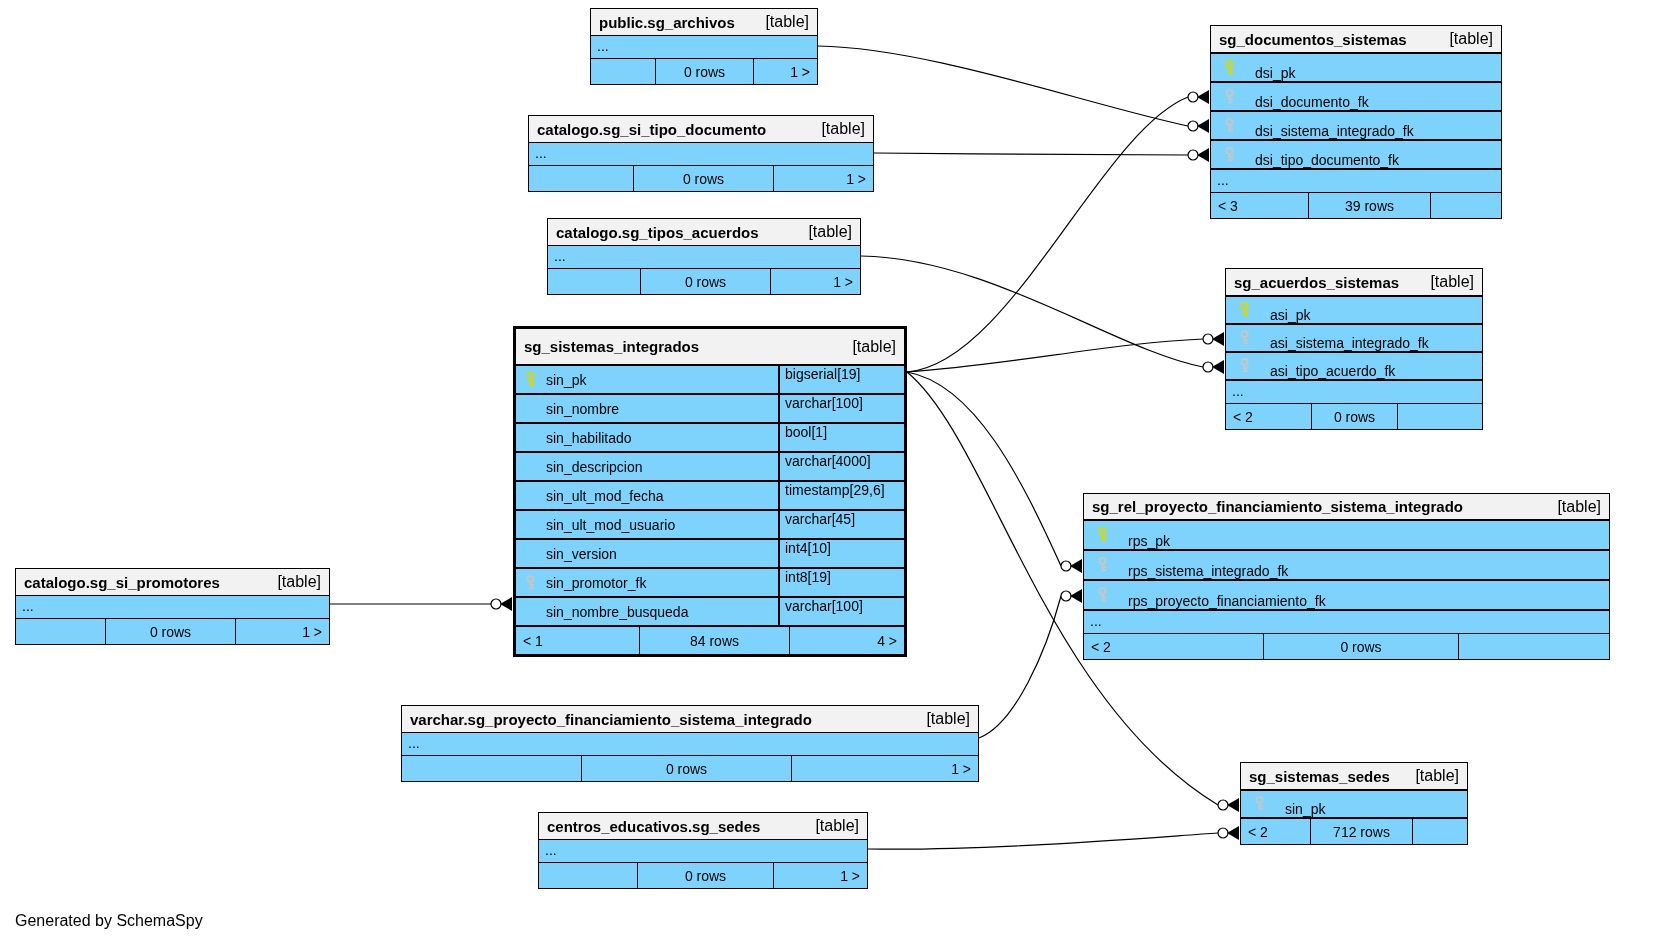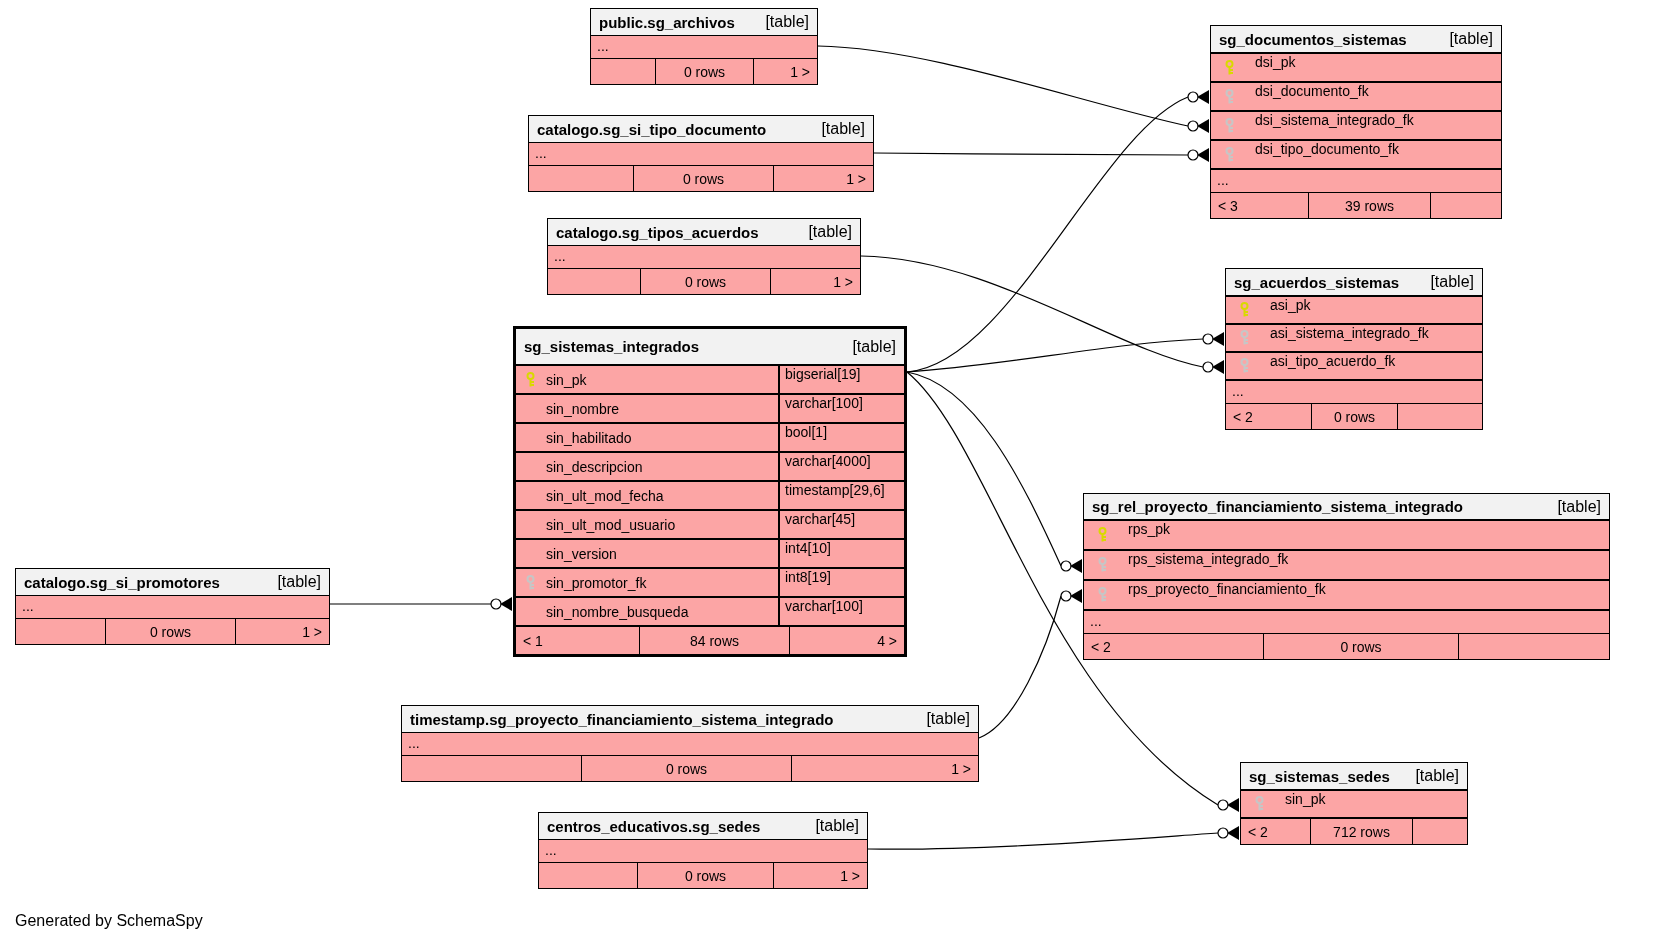--- a/index.html
+++ b/index.html
@@ -4,36 +4,36 @@
 <style>
   *{margin:0;padding:0;box-sizing:border-box}
   html,body{background:#fff}
   body{width:1659px;height:944px;position:relative;overflow:hidden;
        font-family:"Liberation Sans","DejaVu Sans",sans-serif;color:#000}
   .wires{position:absolute;left:0;top:0;z-index:0}
   .wires path.rel{fill:none;stroke:#000;stroke-width:1.2}
   .wires circle.zero{fill:#fff;stroke:#000;stroke-width:1.2}
   .wires polygon.crow{fill:#000;stroke:none}
 
-  .tbl{position:absolute;z-index:2;background:#fca5a5;border:1px solid #000;font-size:14px}
+  .tbl{position:absolute;z-index:2;background:#7dd3fc;border:1px solid #000;font-size:14px}
   .tbl.main{border-width:3px}
   .hdr{height:27px;display:flex;justify-content:space-between;align-items:center;
        padding:0 8px;background:#f2f2f2;border-bottom:1px solid #000}
   .tbl.main .hdr{height:37px;border-bottom-width:2px}
   .tbl.detail .hdr{height:28px;border-bottom-width:2px}
   .tname{font-weight:bold;font-size:15px;white-space:nowrap}
   .ttag{font-size:16px;margin-left:10px;white-space:nowrap}
 
   .row{position:relative;height:28px;border-bottom:2px solid #000}
   .tbl.main .row{height:29px;display:grid;grid-template-columns:262px 1fr}
   #t-docs .row{height:29px}
   #t-rel .row{height:30px}
   .cell-name{position:relative;padding-left:30px;display:flex;align-items:center}
   .cell-type{border-left:2px solid #000;padding-left:5px;display:flex;align-items:flex-start}
-  .tbl.detail .row{display:flex;align-items:flex-start;padding-left:44px}
+  .tbl.detail .row{display:flex;align-items:flex-end;padding-left:44px}
   .keyicon{position:absolute;left:8px;top:50%;transform:translateY(-50%);line-height:0}
   .tbl.detail .keyicon{left:12px}
   .keyicon.pk{color:#d9d900}
   .keyicon.fk{color:#c6c6c6}
   .cname{white-space:nowrap}
 
   .ellip{height:23px;line-height:21px;padding-left:6px;border-bottom:1px solid #000}
   .foot{height:25px;display:grid}
   .tbl.main .foot{height:27px}
   .fcell{display:flex;align-items:center;padding:0 7px;white-space:nowrap}
@@ -220,21 +220,21 @@
   <div class="ellip">...</div>
   <div class="foot" style="grid-template-columns:90px 130px 1fr">
     <span class="fcell fl"></span>
     <span class="fcell fc">0 rows</span>
     <span class="fcell fr">1 &gt;</span>
   </div>
 </div>
 
 <div class="tbl" style="left:401px;top:705px;width:578px">
   <div class="hdr">
-    <span class="tname">timestamp.sg_proyecto_financiamiento_sistema_integrado</span>
+    <span class="tname">varchar.sg_proyecto_financiamiento_sistema_integrado</span>
     <span class="ttag">[table]</span>
   </div>
   <div class="ellip">...</div>
   <div class="foot" style="grid-template-columns:180px 210px 1fr">
     <span class="fcell fl"></span>
     <span class="fcell fc">0 rows</span>
     <span class="fcell fr">1 &gt;</span>
   </div>
 </div>
 

